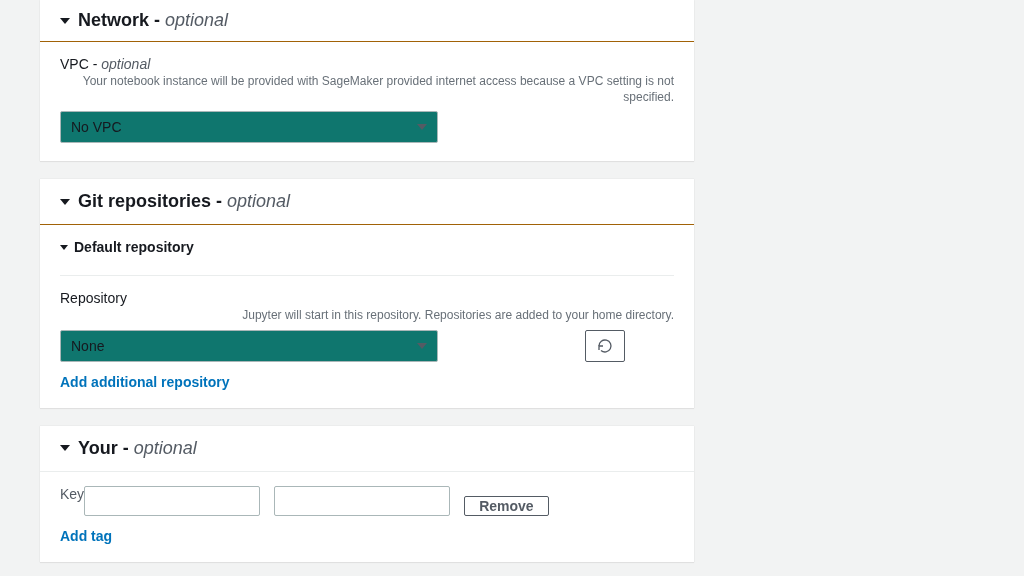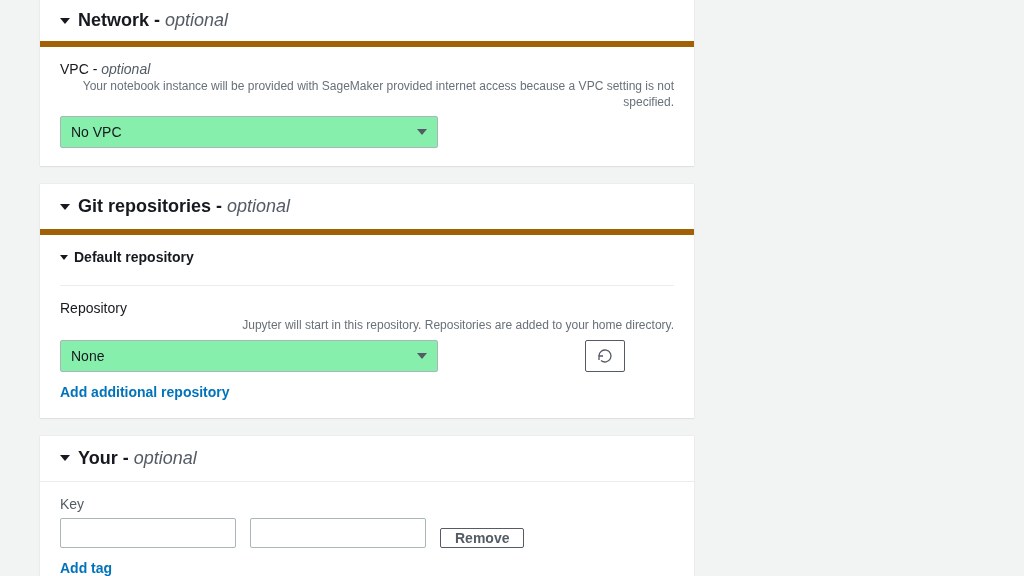--- a/index.html
+++ b/index.html
@@ -20,21 +20,21 @@
 
   .panel {
     background: #ffffff;
     margin: 0 40px 18px 40px;
     width: 654px;
     box-shadow: 0 1px 1px rgba(0,0,0,0.05), 0 0 1px rgba(0,0,0,0.15);
   }
 
   .panel-header {
     padding: 12px 20px 12px 20px;
-    border-bottom: 6px solid #a16207;
+    border-bottom: 1px solid #a16207;
     display: flex;
     align-items: center;
   }
 
   .panel-header.no-border { border-bottom: none; }
 
   .caret {
     display: inline-block;
     width: 0; height: 0;
     border-left: 5px solid transparent;
@@ -81,21 +81,21 @@
     color: #687078;
     margin-bottom: 6px;
     line-height: 1.3;
     text-align: right;
   }
 
   .select {
     width: 378px;
     border: 1px solid #aab7b8;
     border-radius: 2px;
-    background: #86efac;
+    background: #0f766e;
     padding: 1px 10px;
     display: flex;
     align-items: center;
     justify-content: space-between;
     cursor: pointer;
     box-sizing: border-box;
     height: 32px;
   }
 
   .select-caret {
@@ -148,21 +148,21 @@
     display: inline-block;
   }
 
   .tag-row {
     display: flex;
     align-items: flex-end;
   }
 
   .tag-col {
     display: flex;
-    flex-direction: column;
+    flex-direction: row;
     margin-right: 14px;
     justify-content: flex-end;
   }
 
   .tag-col .col-label {
     color: #545b64;
     margin-bottom: 6px;
   }
 
   .text-input {

